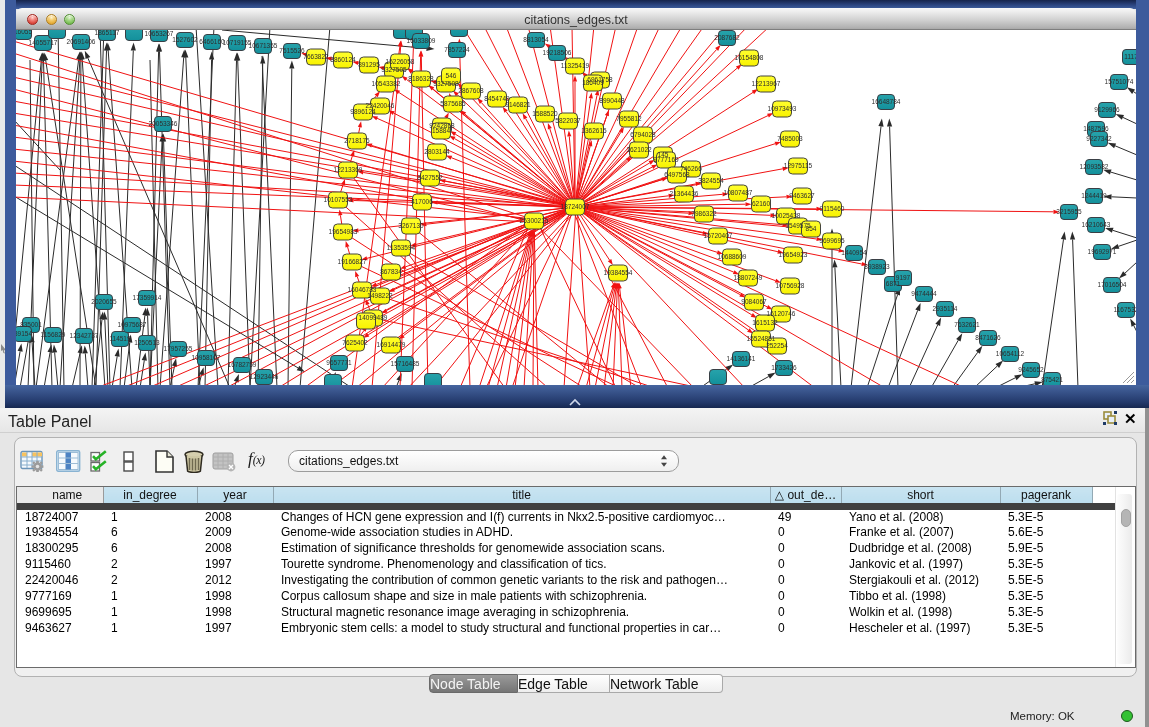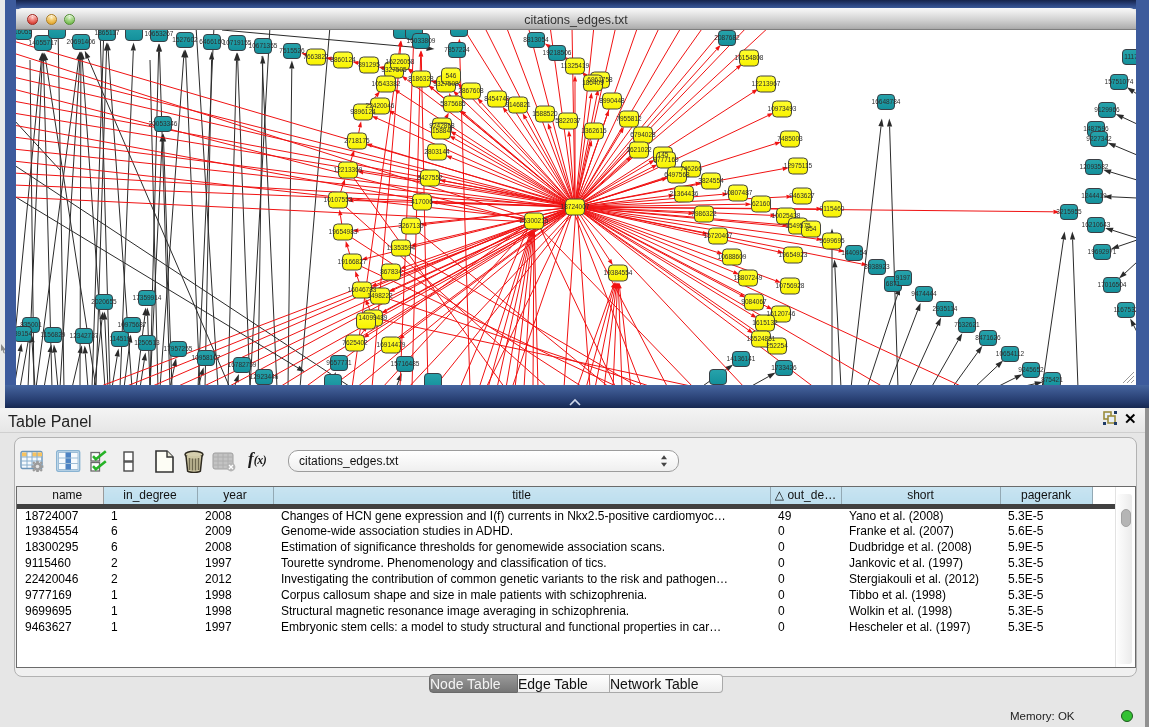--- a/index.html
+++ b/index.html
@@ -31,21 +31,21 @@
 
 .ic{position:absolute;top:450px}
 #dropdown{left:288px;top:450px;width:391px;height:22px;background:linear-gradient(#fff,#efefef);
  border:1px solid #9c9c9c;border-radius:10px;font-size:12px;color:#111;line-height:20px;padding-left:10px}
 #dd-ar{left:655px;top:453px;width:20px;height:16px}
 
 #tbl{left:16px;top:486px;width:1120px;height:182px;border:1px solid #6b6b6b;
  background:#fff;overflow:hidden}
 table{border-collapse:collapse;table-layout:fixed;width:1098px;font-size:12px;color:#000}
 th{height:19px;font-weight:normal;text-align:center;font-size:12px;color:#111;
- background:linear-gradient(#c9e4f1,#bcdeee);border-right:1px solid #93a9b4;border-bottom:5px solid #404040;
+ background:linear-gradient(#c9e4f1,#bcdeee);border-right:1px solid #93a9b4;border-bottom:7px solid #404040;
  overflow:hidden;white-space:nowrap}
 th.h0{background:#e9e9e9;border-right:1px solid #9a9a9a;text-indent:15px}
 td{height:16px;padding:0 0 0 8px;overflow:hidden;white-space:nowrap}
 .c0{width:86px}.c1{width:94px}.c2{width:76px}.c3{width:497px}.c4{width:71px}.c5{width:159px}.c6{width:92px}.c7{width:23px;background:#fff;border-right:none}
 #sline{left:1115px;top:487px;width:1px;height:180px;background:#e2e2e2}
 #strack{left:1117px;top:494px;width:15px;height:170px;background:linear-gradient(90deg,#fdfdfd,#ebebeb);border-radius:3px}
 #thumb{left:1121px;top:509px;width:10px;height:18px;background:#b5b5b5;border:1px solid #a2a2a2;border-radius:6px}
 
 .tab{position:absolute;top:674px;height:19px;font-size:14px;text-align:left;line-height:18px;color:#111;
  background:linear-gradient(#fff,#eee);border:1px solid #a9a9a9}
@@ -874,21 +874,21 @@
  <ellipse cx="11" cy="4.5" rx="9" ry="3.2" fill="#d6cfae" stroke="#2e2a20" stroke-width="1.5"></ellipse>
  <path d="M3 6l1.6 15.2c2 1.6 10.8 1.6 12.8 0L19 6" fill="#cfc8a4" stroke="#2e2a20" stroke-width="1.5"></path>
  <path d="M6.5 8v12M9.5 8.5v12M12.5 8.5v12M15.5 8v12" stroke="#6e684f" stroke-width="1.6"></path>
 </svg>
 <svg class="ic" style="left:212px" width="24" height="23">
  <rect x="1" y="3" width="20" height="16" rx="2" fill="#c3c3c3" stroke="#9e9e9e"></rect>
  <path d="M1 7h20M1 11h20M1 15h20M6 3v16M11 3v16M16 3v16" stroke="#aeaeae"></path>
  <circle cx="19" cy="17" r="4.4" fill="#b5b5b5"></circle>
  <path d="M17 15l4 4M21 15l-4 4" stroke="#fff" stroke-width="1.4"></path>
 </svg>
-<div class="abs" style="left:248px;top:449px;width:28px;height:22px;font-family:'Liberation Serif',serif;font-size:17px;font-style:italic;font-weight:bold;color:#1a1a1a">f<span style="font-size:12px;letter-spacing:-0.5px">(x)</span></div>
+<div class="abs" style="left:248px;top:449px;width:28px;height:22px;font-family:'Liberation Serif',serif;font-size:17px;font-style:italic;font-weight:normal;color:#1a1a1a">f<span style="font-size:12px;letter-spacing:-0.5px">(x)</span></div>
 <div class="abs" id="dropdown">citations_edges.txt</div>
 <svg class="abs" id="dd-ar" width="20" height="16">
     <path d="M6 6.2l3-4 3 4zM6 9.8l3 4 3-4z" fill="#444"></path>
   </svg>
 
 <div class="abs" id="tbl">
 <table>
 <tbody>
         <tr>
           <th class="h0 c0">name</th>

